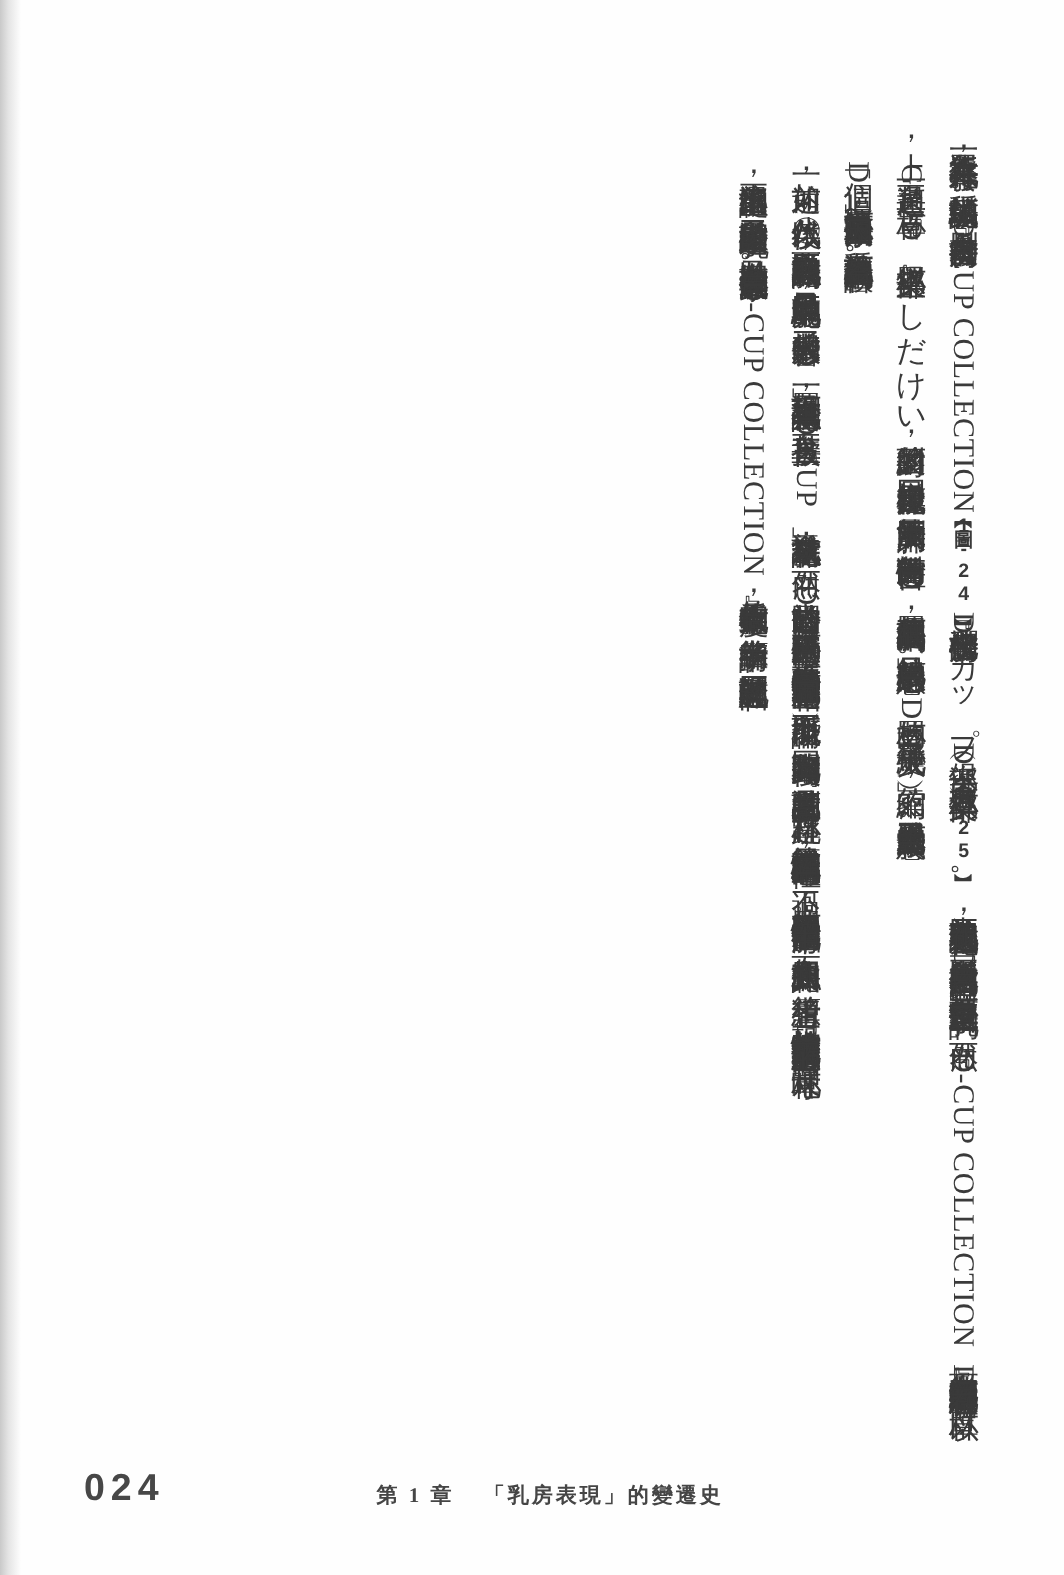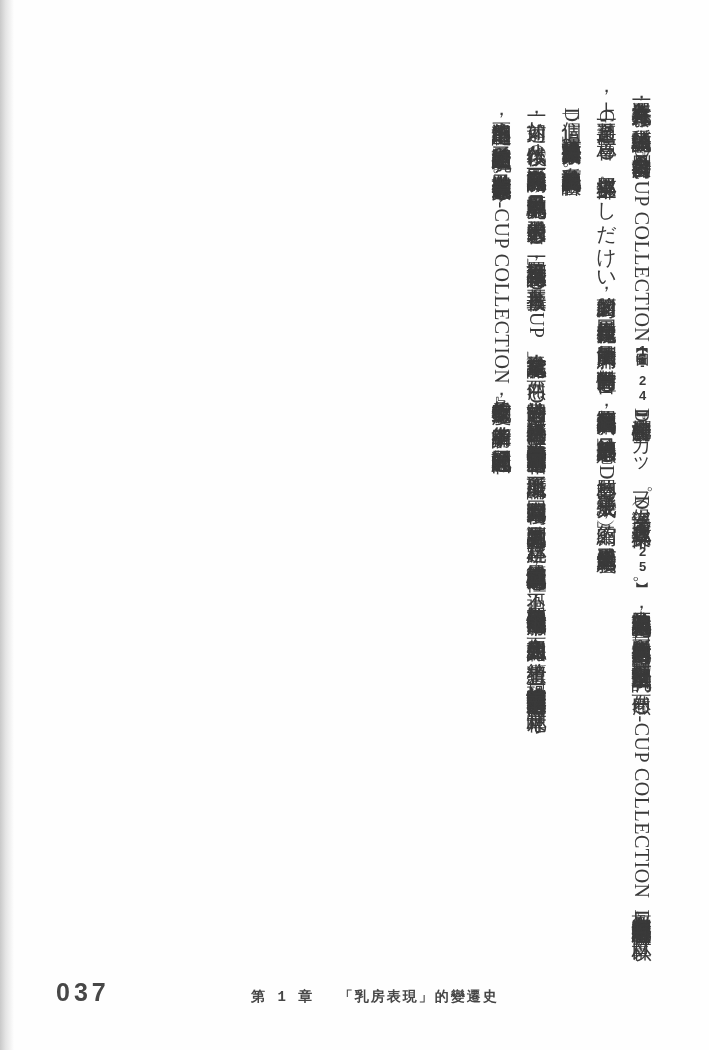--- a/index.html
+++ b/index.html
@@ -59,21 +59,21 @@
     font-family: "Liberation Sans", "DejaVu Sans", sans-serif;
     font-weight: 700;
     font-size: 25px;
     letter-spacing: 4px;
     color: #474747;
   }
   .footer-chapter {
     position: absolute;
     left: 251px;
     top: 988px;
-    font-family: Liberation Mono, monospace;
+    font-family: Liberation Serif, serif;
     font-weight: 700;
     font-size: 14px;
     letter-spacing: 2px;
     color: #454545;
     white-space: nowrap;
   }
   .footer-chapter .chapter-title {
     margin-left: 14px;
   }
 </style>
@@ -83,19 +83,19 @@
 <div class="page">
   <div class="scan-edge"></div>
 
   <div class="text-block">
       <p class="para"><span class="seg">選集單行本在一九八八年發行，堪稱該領域的先驅。分別是白夜書房發行的『D-CUP COLLECTION』</span><span class="fig-ref">【圖1-24】</span><span class="seg">和櫻桃書房發行的『Dカップ倶楽部（D罩杯倶樂部）』</span><span class="fig-ref">【圖1-25】</span><span class="seg">。由於此時巨乳這個詞還未大眾化，所以兩本單行本的書名使用的都是「D罩杯」（但在宣傳文字上已出現「巨乳」一詞）。然而，『D-CUP COLLECTION』封面上北御牧慶所繪的角色無論怎麼看都在D罩杯以上，甚至超過G罩杯；『D罩杯倶樂部』上よしだけい繪製的封面，同樣是完全無視標題，無法測量的巨大胸脯。對當時的男性而言，D罩杯這個詞代表的不是胸罩的尺碼，純粹只是「胸部很大」的意思。D罩杯的D單純變成了「大（Da）」的縮寫，感覺已完全超脫了原本的意義。</span></p>
       <p class="para indent"><span class="seg">這個「D罩杯」常常被畫得超過字面大小的原因，有一種說法認為是出於胸罩尺碼的誤會。</span></p>
       <p class="para indent"><span class="seg">一如前述，八〇年代以後，西洋巨乳寫真雜誌的黑船叩關，乃是日本巨乳風潮的先驅，帶來了很大的影響。「D罩杯」一詞大量出現在寫真雜誌上，甚至直接被「D-CUP」雜誌拿來當成雜誌名；然而，由於當時外國的D罩杯尺碼實際上比日本的D罩杯大了兩碼左右（雖然當時各家生產商使用的測量基準都各不相同，所以不能一概而論），因此實際翻開封面後，讀者見到的胸圍都是F罩杯起跳。儘管男性讀者大概不太關心尺碼的正確性，不過F罩杯的視覺印象恐怕已深深烙印在他們的腦海中。而妄想會扭曲人的認知。筆者猜想，恐怕當時的作家們也打一開始就沒有想要畫出正確的D罩杯尺寸吧。</span></p>
       <p class="para indent"><span class="seg">這兩部選集的誕生，印證了世界的確開始追求巨乳，以及世上存在著贊同這波潮流的作家。『D-CUP COLLECTION』的看板作家北御牧慶，在筆者的採訪中，對於巨乳崛起的理由和經</span></p>
     </div>
 
-  <div class="footer-page-number">037</div>
+  <div class="footer-page-number">024</div>
 
   <div class="footer-chapter">
     <span>第 1 章</span>
     <span class="chapter-title">「乳房表現」的變遷史</span>
   </div>
 </div>
 
 </body></html>

